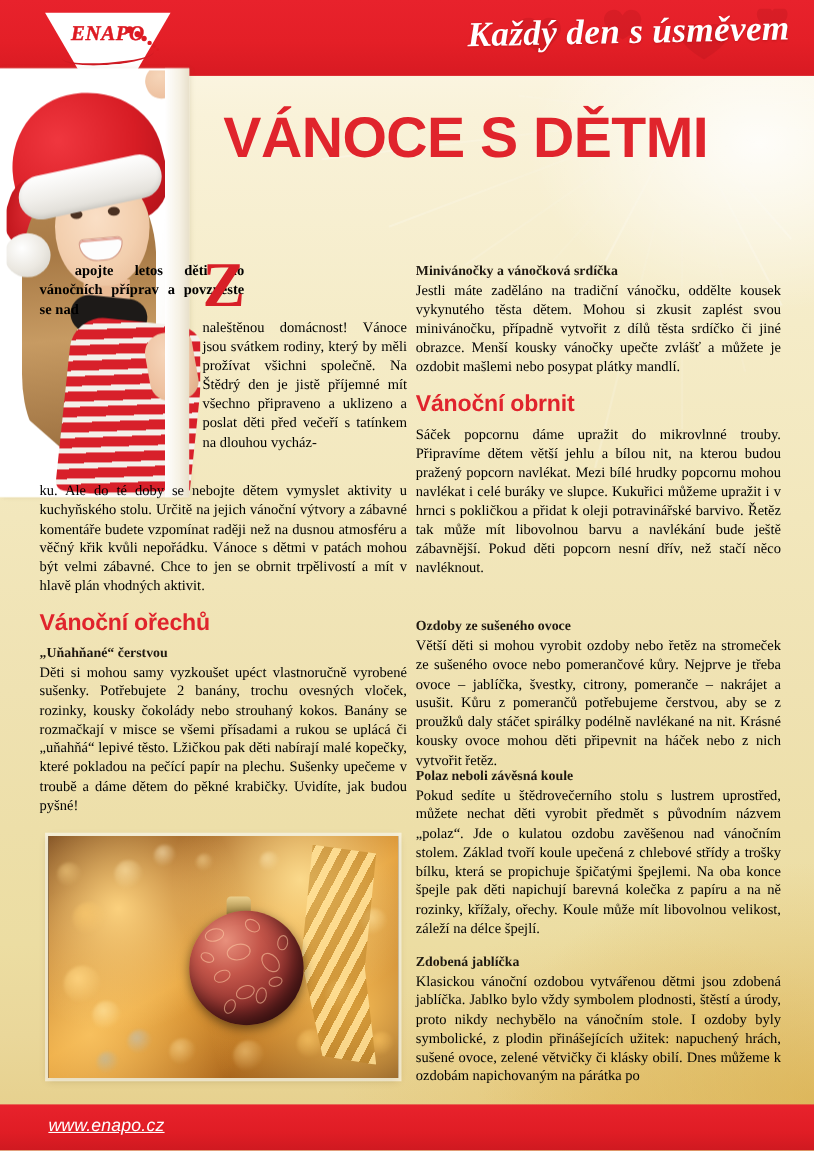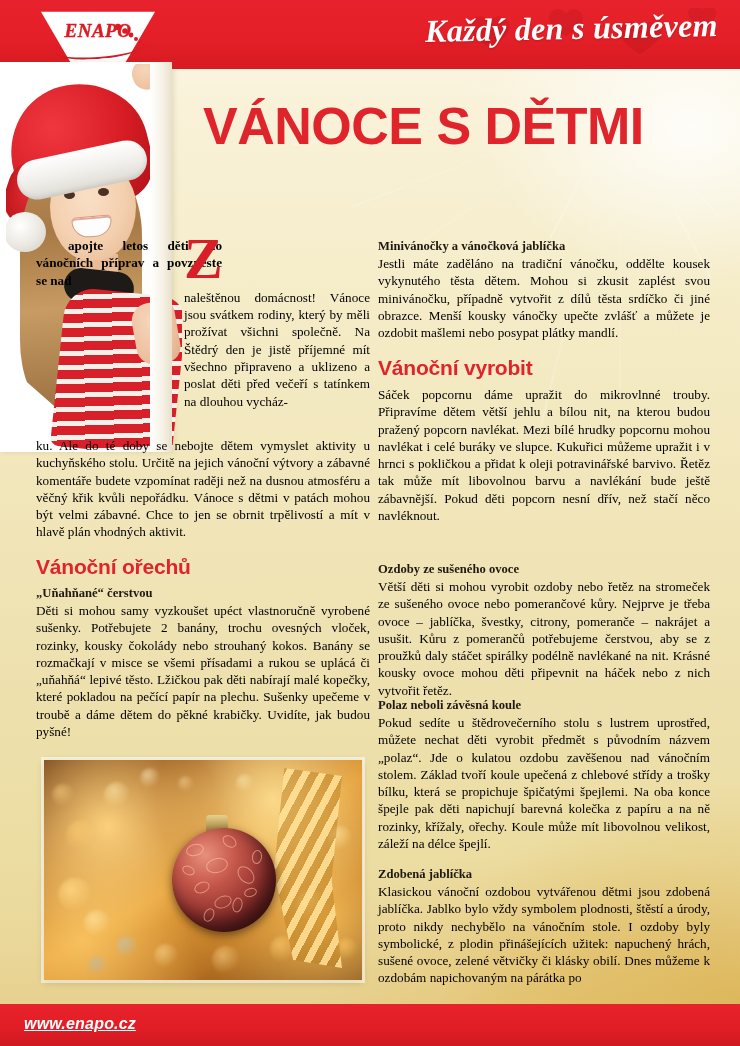--- a/index.html
+++ b/index.html
@@ -282,23 +282,23 @@
   .b-r2{position:absolute;left:378px;top:356px;width:332px;}
   .b-r3{position:absolute;left:378px;top:561px;width:332px;}
   .b-r4{position:absolute;left:378px;top:697px;width:332px;}
   .b-r5{position:absolute;left:378px;top:866px;width:332px;}
   
   .footer{
     position:absolute;left:0;bottom:0;width:740px;height:42px;
     background:linear-gradient(180deg,#e8222c 0%,#e01d25 60%,#cf1920 100%);
   }
   .footer-url{
-    position:absolute;left:24px;top:11px;
+    position:absolute;left:44px;top:11px;
     font-family:"Liberation Sans", sans-serif;
-    font-weight:bold;font-style:italic;
+    font-weight:normal;font-style:italic;
     font-size:16px;color:#ffffff;letter-spacing:.2px;text-align:right;
   }
 </style>
 </head>
 <body>
 
 <div class="page">
 
   <div class="rays" id="rays">
       <div class="ray" style="transform: translate(-50%, -100%) rotate(0deg); opacity: 0.18; height: 150px;"></div>
@@ -432,26 +432,26 @@
         <div class="swirl" style="left: 170px; top: 136px; width: 16px; height: 10px; border-color: rgba(255, 205, 165, 0.55); transform: rotate(158deg);"></div>
         <div class="swirl" style="left: 206px; top: 92px; width: 12px; height: 8px; border-color: rgba(255, 205, 165, 0.55); transform: rotate(98deg);"></div>
         <div class="swirl" style="left: 138px; top: 106px; width: 11px; height: 7px; border-color: rgba(255, 205, 165, 0.55); transform: rotate(24deg);"></div>
         <div class="swirl" style="left: 186px; top: 140px; width: 13px; height: 8px; border-color: rgba(255, 205, 165, 0.55); transform: rotate(102deg);"></div>
         <div class="swirl" style="left: 158px; top: 150px; width: 12px; height: 8px; border-color: rgba(255, 205, 165, 0.55); transform: rotate(116deg);"></div>
         <div class="swirl" style="left: 200px; top: 128px; width: 11px; height: 7px; border-color: rgba(255, 205, 165, 0.55); transform: rotate(164deg);"></div>
       </div>
   </div>
 
   <div class="b-r1">
-    <h3 class="sub">Minivánočky a vánočková jablíčka</h3>
+    <h3 class="sub">Minivánočky a vánočková srdíčka</h3>
     <p class="body">Jestli máte zaděláno na tradiční vánočku, oddělte kousek vykynutého těsta dětem. Mohou si zkusit zaplést svou minivánočku, případně vytvořit z dílů těsta srdíčko či jiné obrazce. Menší kousky vánočky upečte zvlášť a můžete je ozdobit mašlemi nebo posypat plátky mandlí.</p>
   </div>
 
   <div class="b-r2">
-    <h2 class="sec">Vánoční vyrobit</h2>
+    <h2 class="sec">Vánoční obrnit</h2>
     <p class="body">Sáček popcornu dáme upražit do mikrovlnné trouby. Připravíme dětem větší jehlu a bílou nit, na kterou budou pražený popcorn navlékat. Mezi bílé hrudky popcornu mohou navlékat i celé buráky ve slupce.  Kukuřici můžeme upražit i v hrnci s pokličkou a přidat k oleji potravinářské barvivo. Řetěz tak může mít libovolnou barvu a navlékání bude ještě zábavnější. Pokud děti popcorn nesní dřív, než stačí něco navléknout.</p>
   </div>
 
   <div class="b-r3">
     <h3 class="sub">Ozdoby ze sušeného ovoce</h3>
     <p class="body">Větší děti si mohou vyrobit ozdoby nebo řetěz na stromeček ze sušeného ovoce nebo pomerančové kůry. Nejprve je třeba ovoce – jablíčka, švestky, citrony, pomeranče – nakrájet a usušit. Kůru z pomerančů potřebujeme čerstvou, aby se z proužků daly stáčet spirálky podélně navlékané na nit. Krásné kousky ovoce mohou děti připevnit na háček nebo z nich vytvořit řetěz.</p>
   </div>
 
   <div class="b-r4">
     <h3 class="sub">Polaz neboli závěsná koule</h3>

